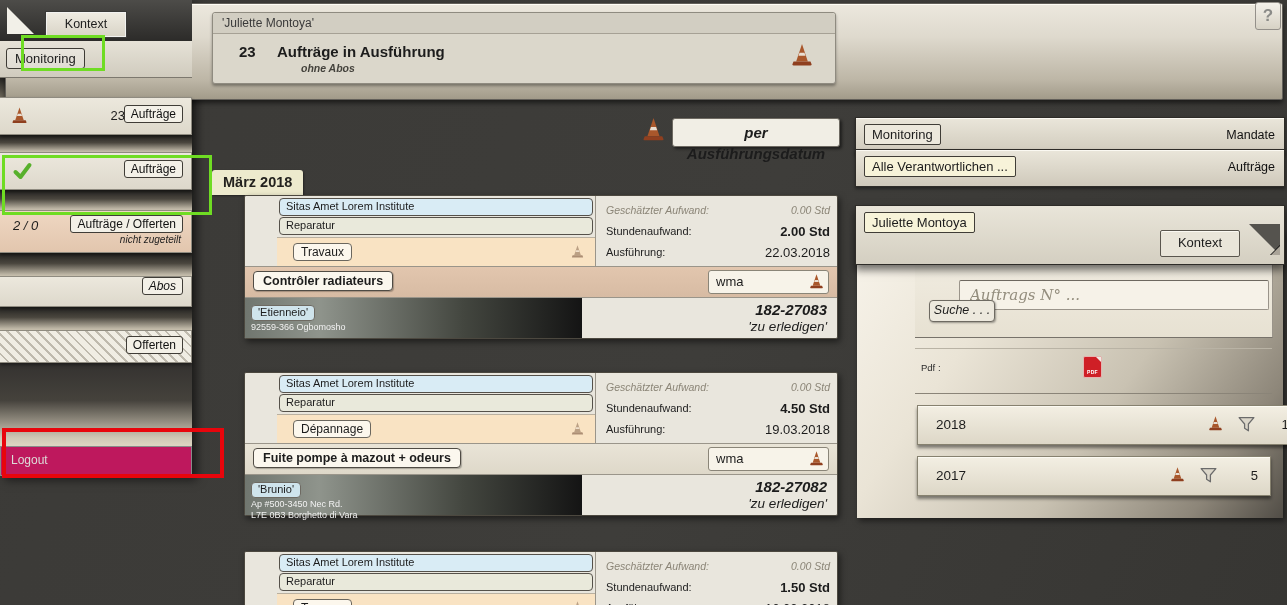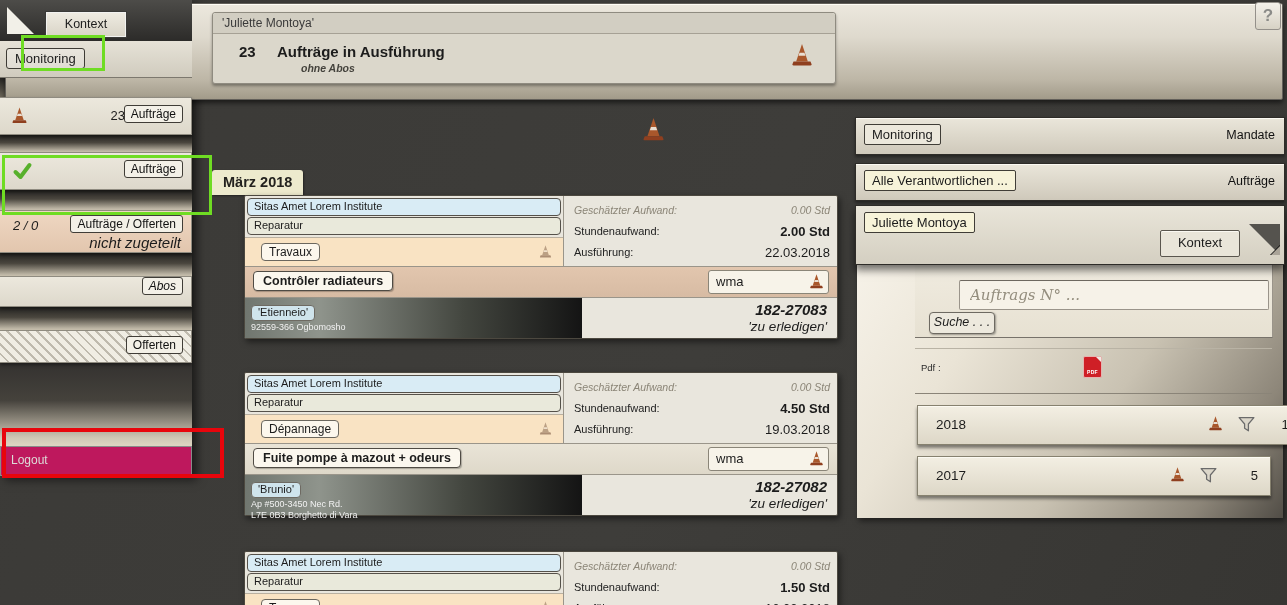--- a/index.html
+++ b/index.html
@@ -81,21 +81,21 @@
     box-shadow:2px 2px 3px rgba(0,0,0,.5);
   }
   .month-label{
     left:212px;top:170px;padding:4px 11px 5px;background:#edeacd;border-radius:3px 3px 0 0;
     font-size:14.5px;font-weight:bold;color:#23221e;box-shadow:1px 1px 2px rgba(0,0,0,.4);
   }
   .cards{left:244px;top:195px;width:594px;}
   .card{position:relative;width:592px;background:#e9e6dd;border:1px solid #4c483f;
     box-shadow:2px 3px 6px rgba(0,0,0,.5);border-radius:2px;margin-bottom:33px;}
   .card-top{display:flex;height:70px;}
-  .card-left{width:318px;border-right:1px solid #9a958a;display:flex;flex-direction:column;}
+  .card-left{width:318px;border-right:1px solid #9a958a;display:flex;flex-direction:column;margin-left:32px;}
   .box-line{margin:2px 2px 0;height:16px;line-height:15px;border:1px solid #55514a;border-radius:4px;
     font-size:11px;padding-left:6px;}
   .box-institute{background:#d9ecf5;}
   .box-category{background:#e9e9db;margin-top:1px;}
   .activity-row{flex:1;background:#f9e3c3;margin-top:2px;border-top:1px solid #b9b0a0;position:relative;}
   .activity-btn{position:absolute;left:16px;top:5px;background:#fcf7ed;border:1px solid #6b675e;
     border-radius:4px;padding:1px 7px;font-size:12px;}
   .card-right{flex:1;padding:4px 7px 4px 10px;}
   .kv{display:flex;justify-content:space-between;height:21px;line-height:21px;}
   .kv-est{font-size:10.5px;font-style:italic;color:#8b8577;}
@@ -136,21 +136,21 @@
   .rp-lower{left:857px;top:230px;width:426px;height:288px;z-index:1;
     background:linear-gradient(125deg,#f8f4eb 0%,#eae4d6 30%,#c9c2b2 60%,#8d8679 85%,#514d46 100%);
     box-shadow:2px 3px 6px rgba(0,0,0,.5);}
   .rp-search{position:absolute;left:58px;top:0;width:357px;height:107px;
     background:linear-gradient(180deg,#f4f0e6 0%,#e7e1d2 100%);
     border-bottom:1px solid #77726a;border-right:1px solid #9a948a;}
   .rp-input{position:absolute;left:44px;top:50px;width:288px;height:28px;
     background:#f6f2e8;border:1px solid #9a948a;border-top-color:#6e6960;border-radius:2px;
     font-family:"DejaVu Serif",serif;font-style:italic;font-size:15px;color:#6e6a5e;padding:0 10px;outline:none;}
   .rp-input::placeholder{color:#938d7d;}
-  .rp-suche{position:absolute;left:14px;top:82px;width:64px;height:20px;background:#ede9de;
+  .rp-suche{position:absolute;left:14px;top:70px;width:64px;height:20px;background:#ede9de;
     border:1px solid #6e6a62;border-radius:4px;font-size:12.5px;font-style:italic;text-align:center;
     line-height:19px;box-shadow:1px 1px 2px rgba(0,0,0,.35);}
   .rp-pdfrow{position:absolute;left:58px;top:118px;width:357px;height:44px;
     border-top:1px solid #b9b3a5;border-bottom:1px solid #8a8478;}
   .rp-pdf-label{position:absolute;left:6px;top:13px;font-size:9.5px;color:#2a2a2a;}
   .pdf-icon{position:absolute;left:168px;top:7px;width:17px;height:20px;background:#cf1f26;
     border:1px solid #e5b3b0;border-radius:2px;}
   .pdf-fold{position:absolute;right:0;top:0;width:0;height:0;
     border-top:5px solid #f2e8e2;border-left:5px solid transparent;}
   .pdf-txt{position:absolute;bottom:2px;left:0;right:0;text-align:center;
@@ -229,21 +229,21 @@
             <path d="M3 11 L8 16 L17 4" stroke="#57b02c" stroke-width="4" fill="none" stroke-linecap="round" stroke-linejoin="round"></path>
           </svg>
       </span>
       <span class="sb-btn" style="top:7px;">Aufträge</span>
     </div>
     <div class="sb-gap" style="height:20px;"></div>
 
     <div class="sb-row sb-row-peach">
       <span class="sb-count" style="left:13px;top:7px;font-style:italic;">2 / 0</span>
       <span class="sb-btn" style="top:4px;">Aufträge / Offerten</span>
-      <span class="abs" style="right:10px;top:23px;font-size:15px;font-style:italic;margin-left:24px;">nicht zugeteilt</span>
+      <span class="abs" style="right:10px;top:23px;font-size:10px;font-style:italic;margin-left:24px;">nicht zugeteilt</span>
     </div>
     <div class="sb-gap" style="height:23px;"></div>
 
     <div class="sb-row sb-row-abos">
       <span class="sb-btn" style="top:0;font-style:italic;">Abos</span>
     </div>
     <div class="sb-gap" style="height:23px;"></div>
 
     <div class="sb-row sb-row-off">
       <span class="sb-btn" style="top:5px;">Offerten</span>
@@ -257,20 +257,21 @@
   <div class="abs ann ann-green" style="left:2px;top:155px;width:204px;height:54px;"></div>
   <div class="abs ann ann-red" style="left:2px;top:428px;width:214px;height:42px;"></div>
 
   <span class="abs" style="left:640px;top:116px;">
     <svg width="27" height="27" viewBox="0 0 20 20">
         <path d="M10 1.5 L14.5 15 H5.5 Z" fill="#a9572b"></path>
         <path d="M8.1 8.2 H11.9 L12.7 10.6 H7.3 Z" fill="#e9ded2"></path>
         <path d="M3.5 15 H16.5 L17.4 17.2 Q17.6 18 16.6 18 H3.4 Q2.4 18 2.6 17.2 Z" fill="#8f3f1f"></path>
       </svg>
   </span>
+  <div class="abs sort-header">per Ausführungsdatum</div>
   <div class="abs month-label">März  2018</div>
 
   <div class="abs cards">
 
     <div class="card">
       <div class="card-top">
         <div class="card-left">
           <div class="box-line box-institute">Sitas Amet Lorem Institute</div>
           <div class="box-line box-category">Reparatur</div>
           <div class="activity-row">
@@ -412,21 +413,21 @@
             </div>
         </div>
       </div>
     </div>
   </div>
 
   <div class="abs rp-row" style="top:117px;">
     <span class="rp-label-box">Monitoring</span>
     <span class="rp-right-txt">Mandate</span>
   </div>
-  <div class="abs rp-row" style="top:163px;text-align:center;">
+  <div class="abs rp-row" style="top:149px;text-align:center;">
     <span class="rp-label-box yellow">Alle Verantwortlichen ...</span>
     <span class="rp-right-txt">Aufträge</span>
   </div>
   <div class="abs rp-user-row">
     <span class="rp-label-box yellow">Juliette Montoya</span>
     <span class="rp-kontext">Kontext</span>
     <span class="rp-fold">
       <svg width="31" height="31" viewBox="0 0 31 31">
         <polygon points="31,0 31,31 0,0" fill="#55534e"></polygon>
         <polygon points="31,31 21,31 31,21" fill="#aba медицin"></polygon>

